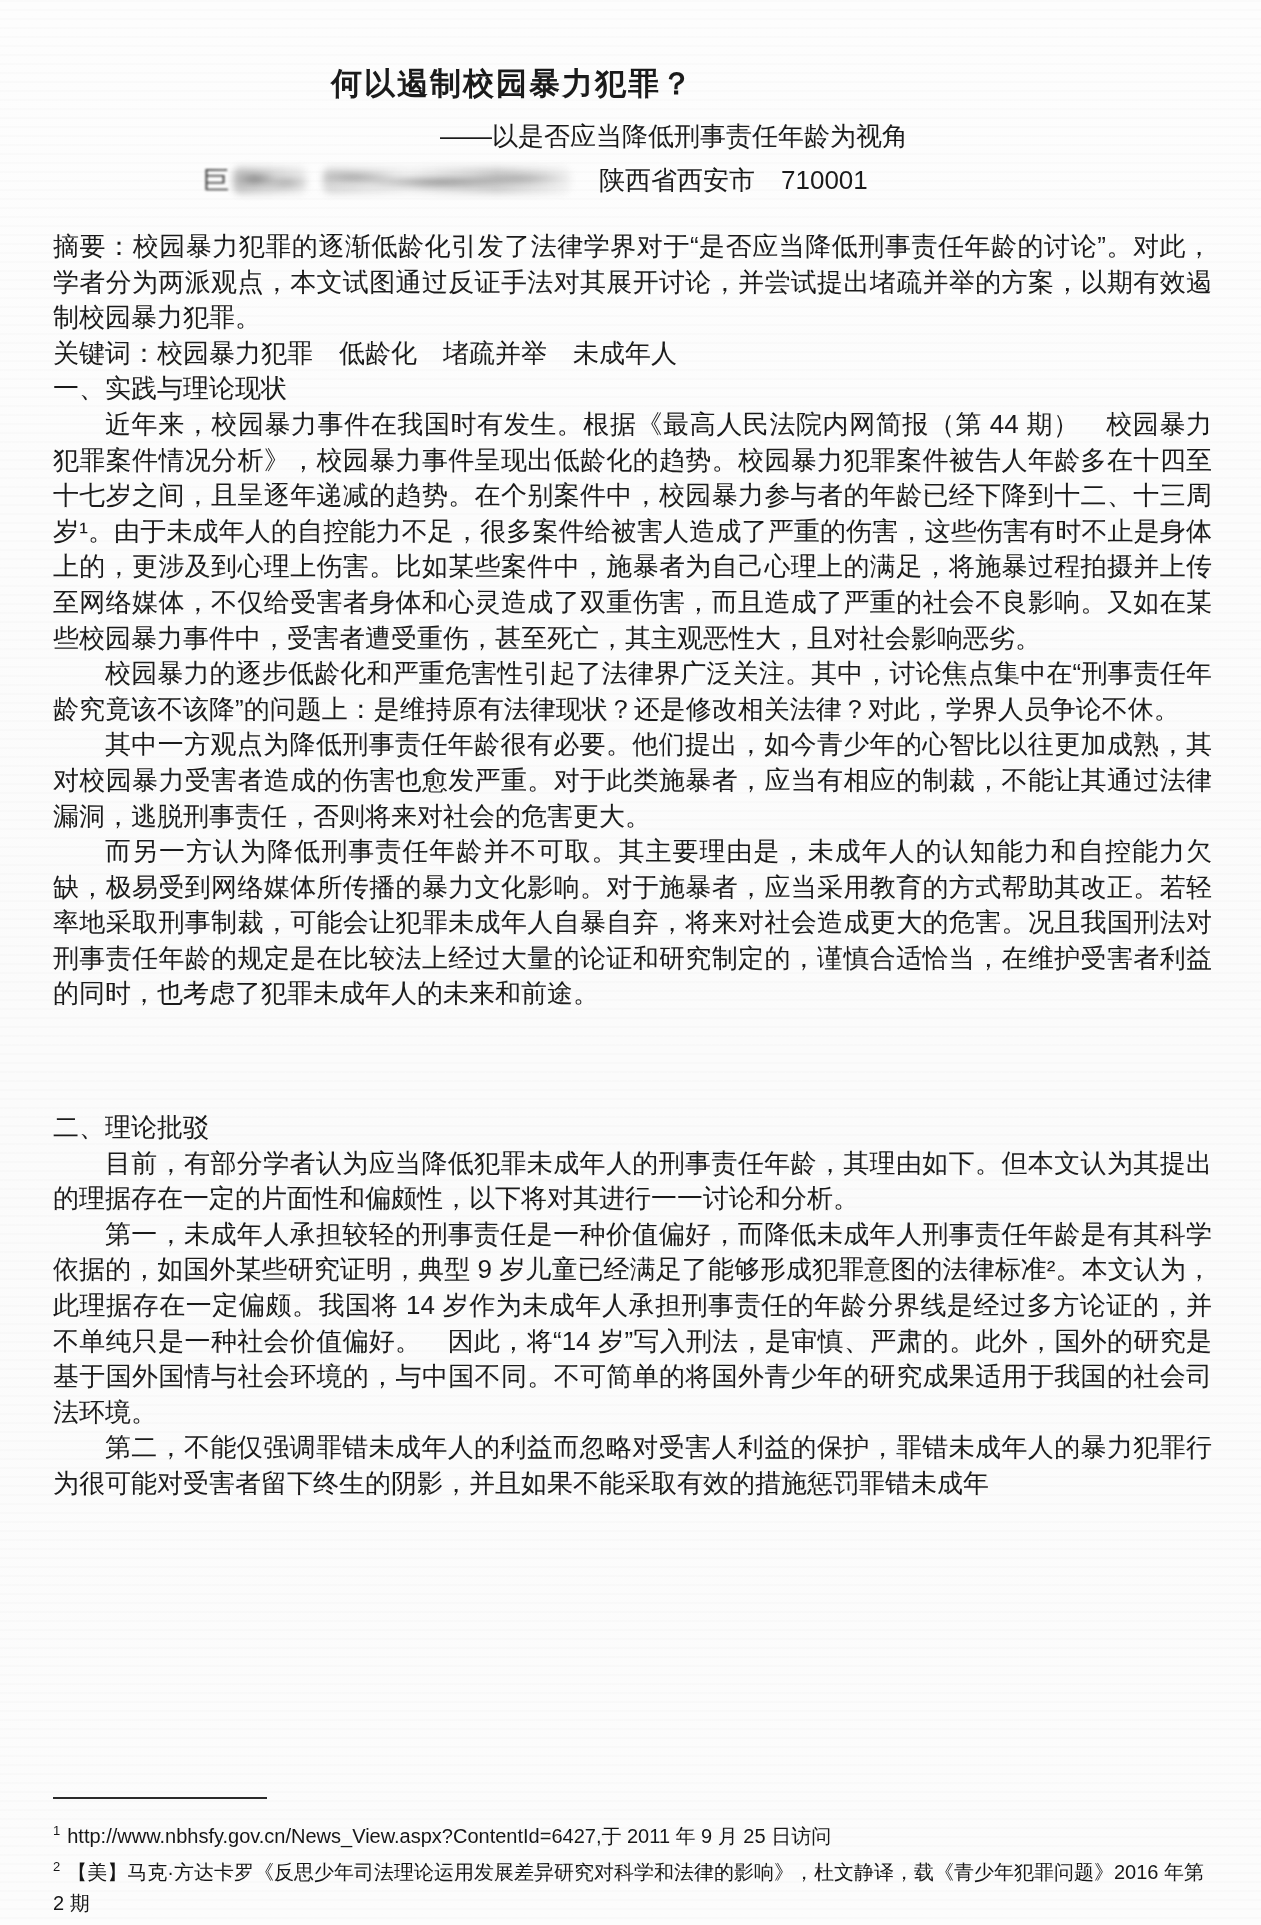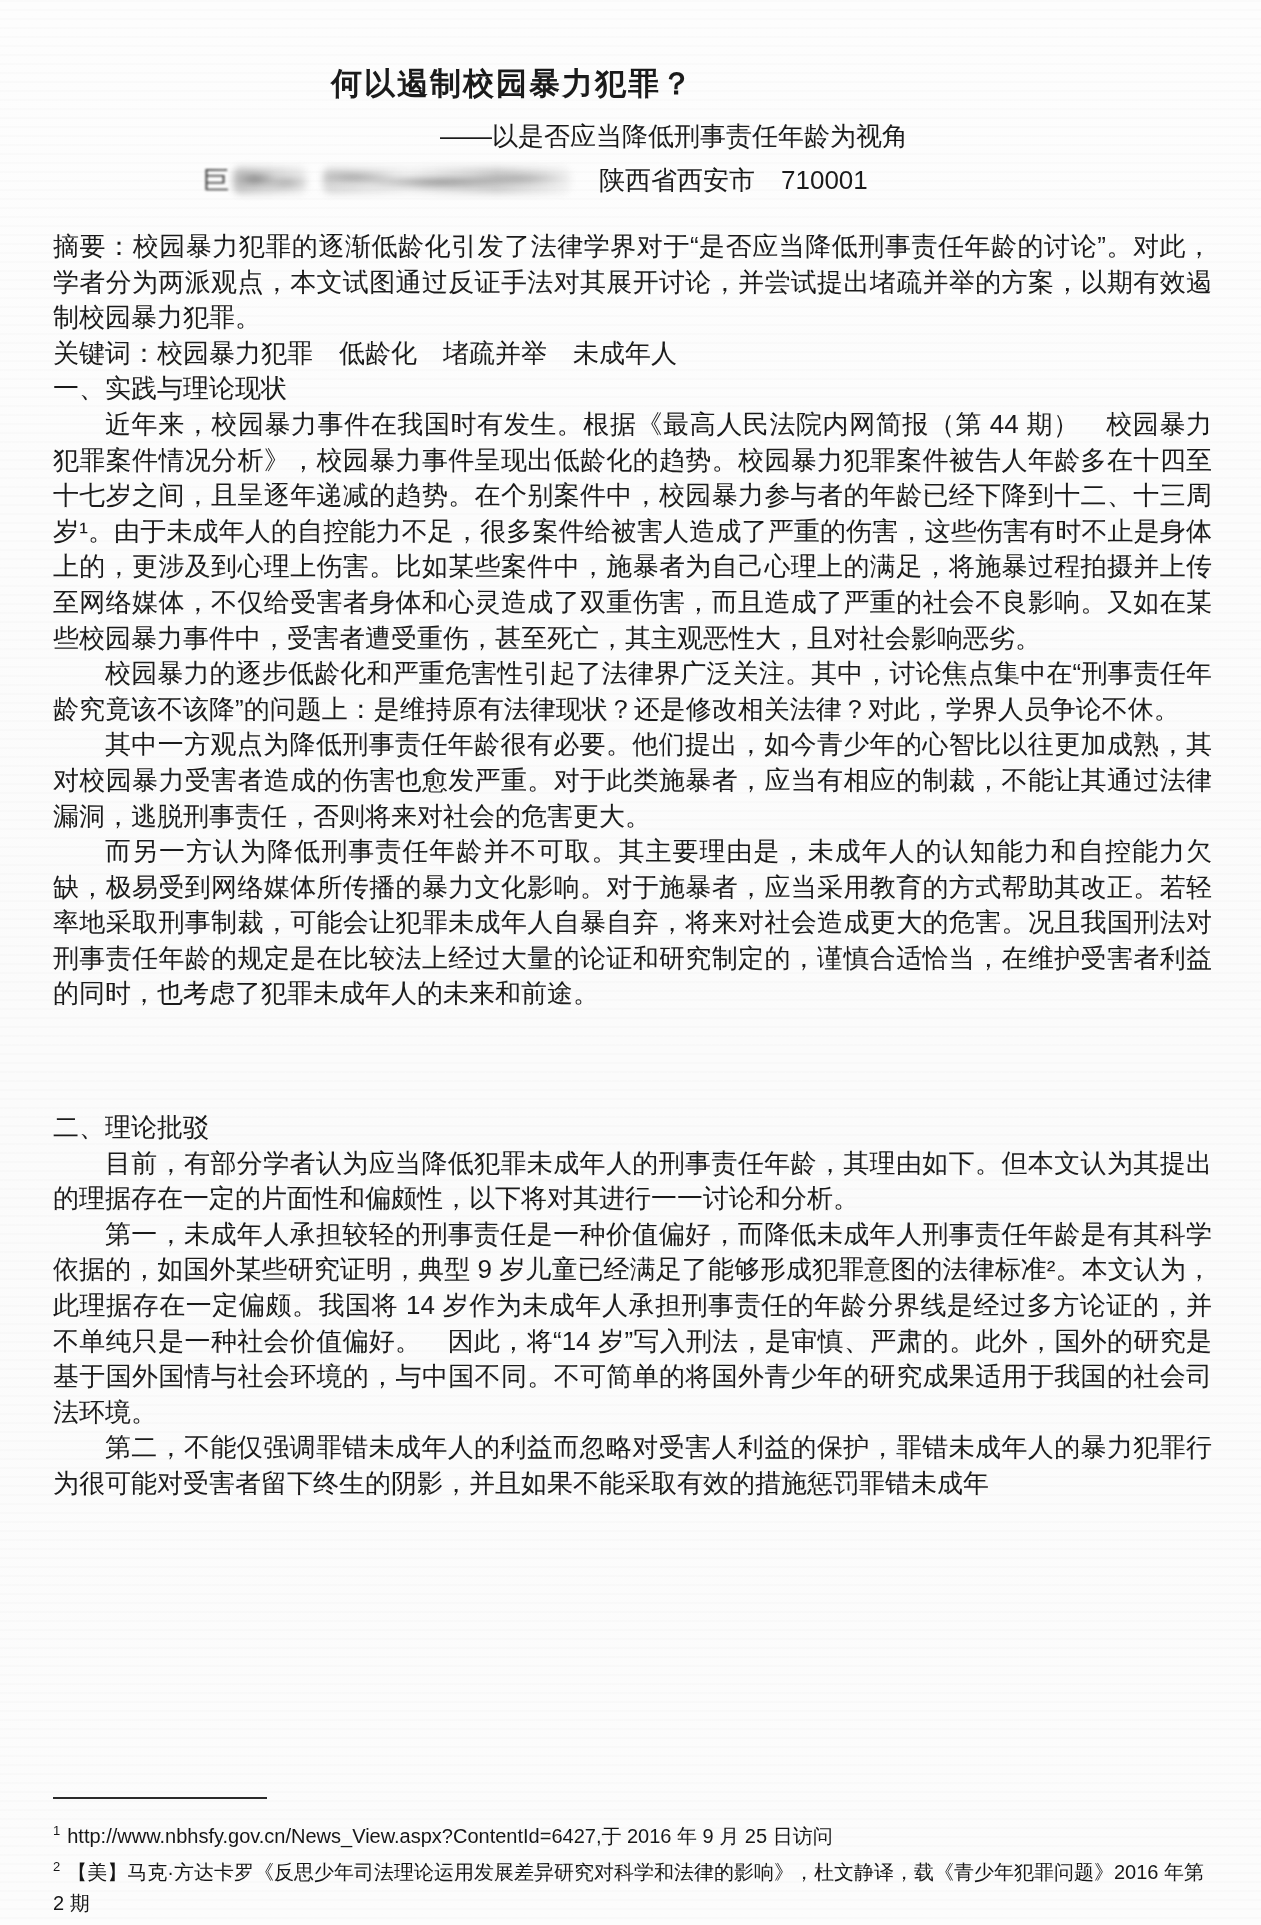--- a/index.html
+++ b/index.html
@@ -140,17 +140,17 @@
       <h2 class="sec-heading">二、理论批驳</h2>
       <p class="indent">目前，有部分学者认为应当降低犯罪未成年人的刑事责任年龄，其理由如下。但本文认为其提出的理据存在一定的片面性和偏颇性，以下将对其进行一一讨论和分析。</p>
       <p class="indent">第一，未成年人承担较轻的刑事责任是一种价值偏好，而降低未成年人刑事责任年龄是有其科学依据的，如国外某些研究证明，典型 9 岁儿童已经满足了能够形成犯罪意图的法律标准²。本文认为，此理据存在一定偏颇。我国将 14 岁作为未成年人承担刑事责任的年龄分界线是经过多方论证的，并不单纯只是一种社会价值偏好。　因此，将“14 岁”写入刑法，是审慎、严肃的。此外，国外的研究是基于国外国情与社会环境的，与中国不同。不可简单的将国外青少年的研究成果适用于我国的社会司法环境。</p>
       <p class="indent">第二，不能仅强调罪错未成年人的利益而忽略对受害人利益的保护，罪错未成年人的暴力犯罪行为很可能对受害者留下终生的阴影，并且如果不能采取有效的措施惩罚罪错未成年</p>
     </section>
 
   </div>
 
   <div class="footnotes">
     <div class="fn-sep"></div>
-    <div class="fn"><sup>1</sup><span>http://www.nbhsfy.gov.cn/News_View.aspx?ContentId=6427,于 2016 年 9 月 25 日访问</span></div>
+    <div class="fn"><sup>1</sup><span>http://www.nbhsfy.gov.cn/News_View.aspx?ContentId=6427,于 2011 年 9 月 25 日访问</span></div>
     <div class="fn"><sup>2</sup><span>【美】马克·方达卡罗《反思少年司法理论运用发展差异研究对科学和法律的影响》，杜文静译，载《青少年犯罪问题》2016 年第 2 期</span></div>
   </div>
 
 </div>
 
 </body></html>

